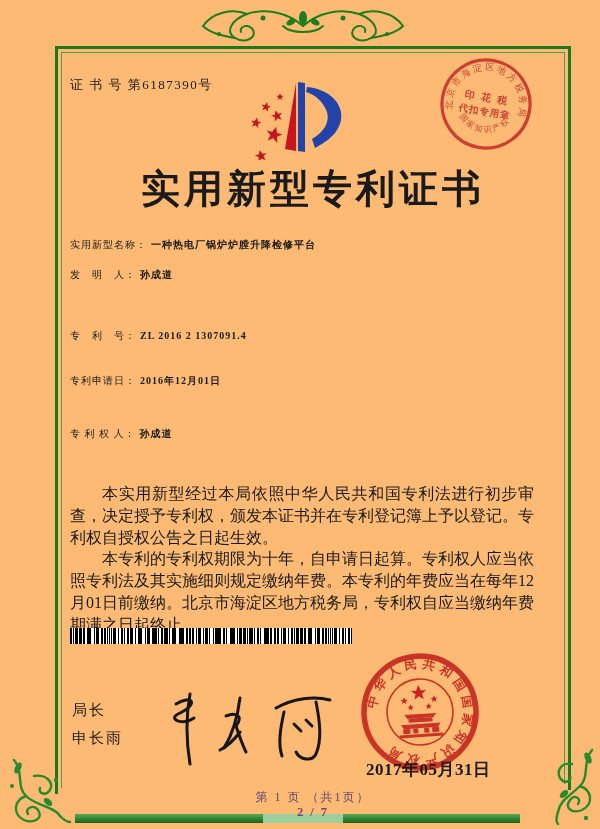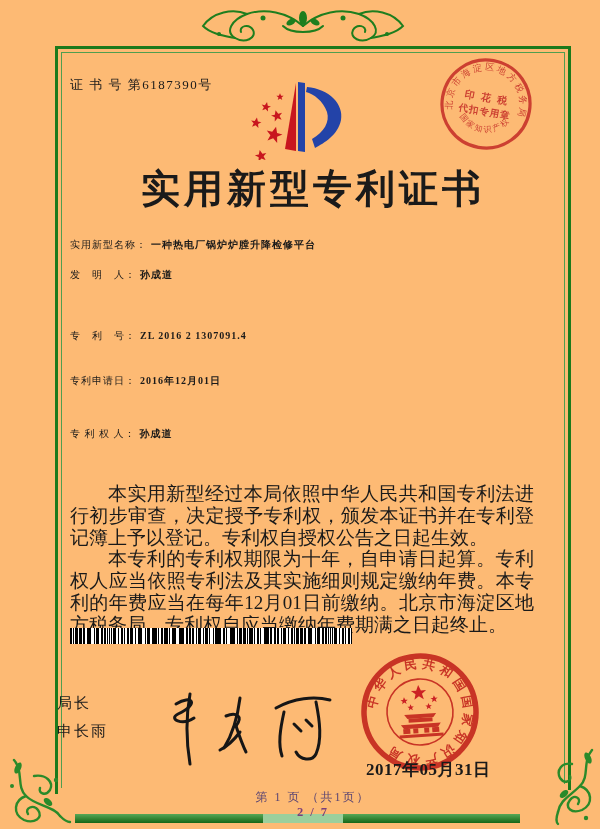--- a/index.html
+++ b/index.html
@@ -9,29 +9,29 @@
   
   .fr{position:absolute;background:#1c7a1c;}
   .fr.inner{background:#4f9e4f;}
   
   .cert-no{left:70px;top:76px;font-size:13px;letter-spacing:1.5px;}
   .title{left:10px;top:162px;width:606px;text-align:center;font-size:39px;font-weight:bold;
          letter-spacing:4px;}
   .field{left:70px;font-size:10px;letter-spacing:0.5px;white-space:nowrap;}
   .field .lab{letter-spacing:1px;}
   .field .val{margin-left:4px;font-weight:600;letter-spacing:1px;}
-  .body-text{left:70px;top:483px;width:464px;font-size:19px;line-height:21.8px;
+  .body-text{left:70px;top:483px;width:464px;font-size:16px;line-height:21.8px;
              text-align:justify;}
   .body-text p{margin:0;text-indent:2em;}
   .barcode{left:70px;top:628px;width:282px;height:16px;
     background:
       repeating-linear-gradient(90deg,#000 0 2px,rgba(0,0,0,0) 2px 3px,#000 3px 4px,rgba(0,0,0,0) 4px 7px,#000 7px 8px,rgba(0,0,0,0) 8px 9px,#000 9px 12px,rgba(0,0,0,0) 12px 14px,#000 14px 15px,rgba(0,0,0,0) 15px 17px),
       repeating-linear-gradient(90deg,#000 0 1px,#fff 1px 5px,#000 5px 7px,#fff 7px 13px);}
-  .signer{left:57px;font-family:"Liberation Sans","DejaVu Sans",sans-serif;font-size:15px;
-          letter-spacing:2px;}
+  .signer{left:72px;font-family:"Liberation Sans","DejaVu Sans",sans-serif;font-size:15px;
+          letter-spacing:2px;margin-top:7px;}
   .issue-date{left:366px;top:758px;font-size:17px;font-weight:600;letter-spacing:0.5px;z-index:5;}
   .footer-page{left:10px;top:789px;width:606px;text-align:center;font-size:12px;
                color:#5a4472;letter-spacing:2px;}
   .footer-counter{left:10px;top:805px;width:606px;text-align:center;font-size:12.5px;
                   font-weight:bold;color:#7a3f7a;letter-spacing:2px;z-index:4;}
   .bottom-bar{left:75px;top:814px;width:445px;height:9px;z-index:1;
               background:linear-gradient(#57a857,#166616);}
   .bottom-bar-light{left:263px;top:814px;width:80px;height:9px;z-index:2;background:#9ccf9c;}
   svg text{font-family:"Liberation Serif","DejaVu Serif",serif;}
 </style>

